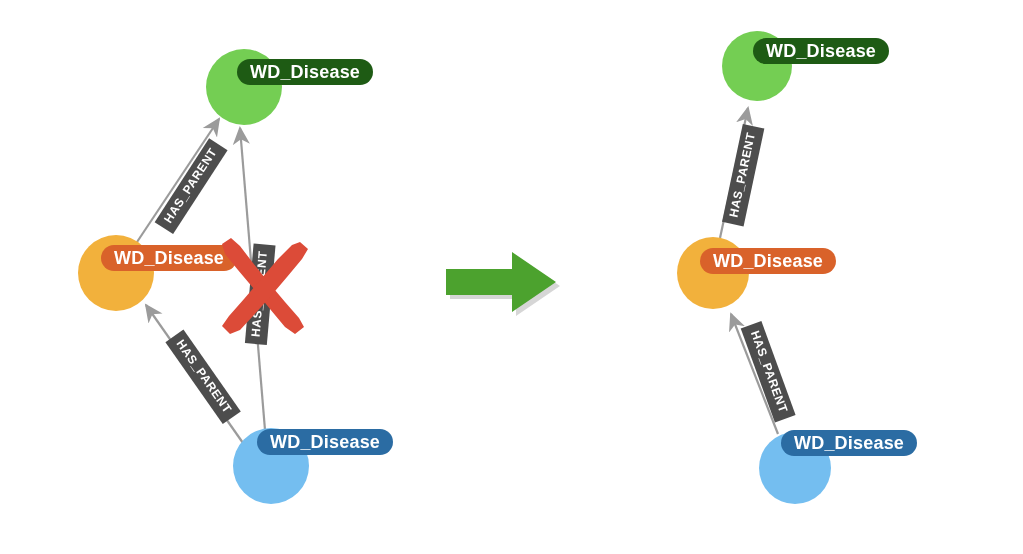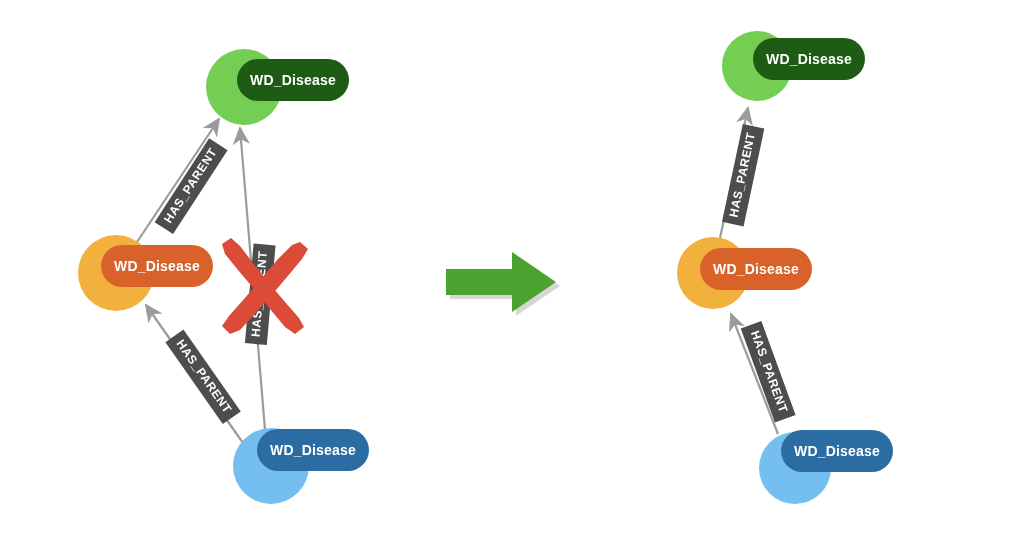--- a/index.html
+++ b/index.html
@@ -40,26 +40,26 @@
     border-radius: 50%;
   }
   
   .node-pill {
     position: absolute;
     display: flex;
     align-items: center;
     justify-content: center;
     border-radius: 999px;
     color: #ffffff;
-    font-size: 14px;
+    font-size: 18px;
     font-weight: bold;
     letter-spacing: 0.2px;
     white-space: nowrap;
     padding: 0 13px;
-    height: 42px;
+    height: 26px;
     font-family: "Liberation Sans", sans-serif;
   }
   
   .rel-label {
     position: absolute;
     background: #4d4d4d;
     color: #ffffff;
     font-size: 12px;
     font-weight: bold;
     letter-spacing: 0.6px;

